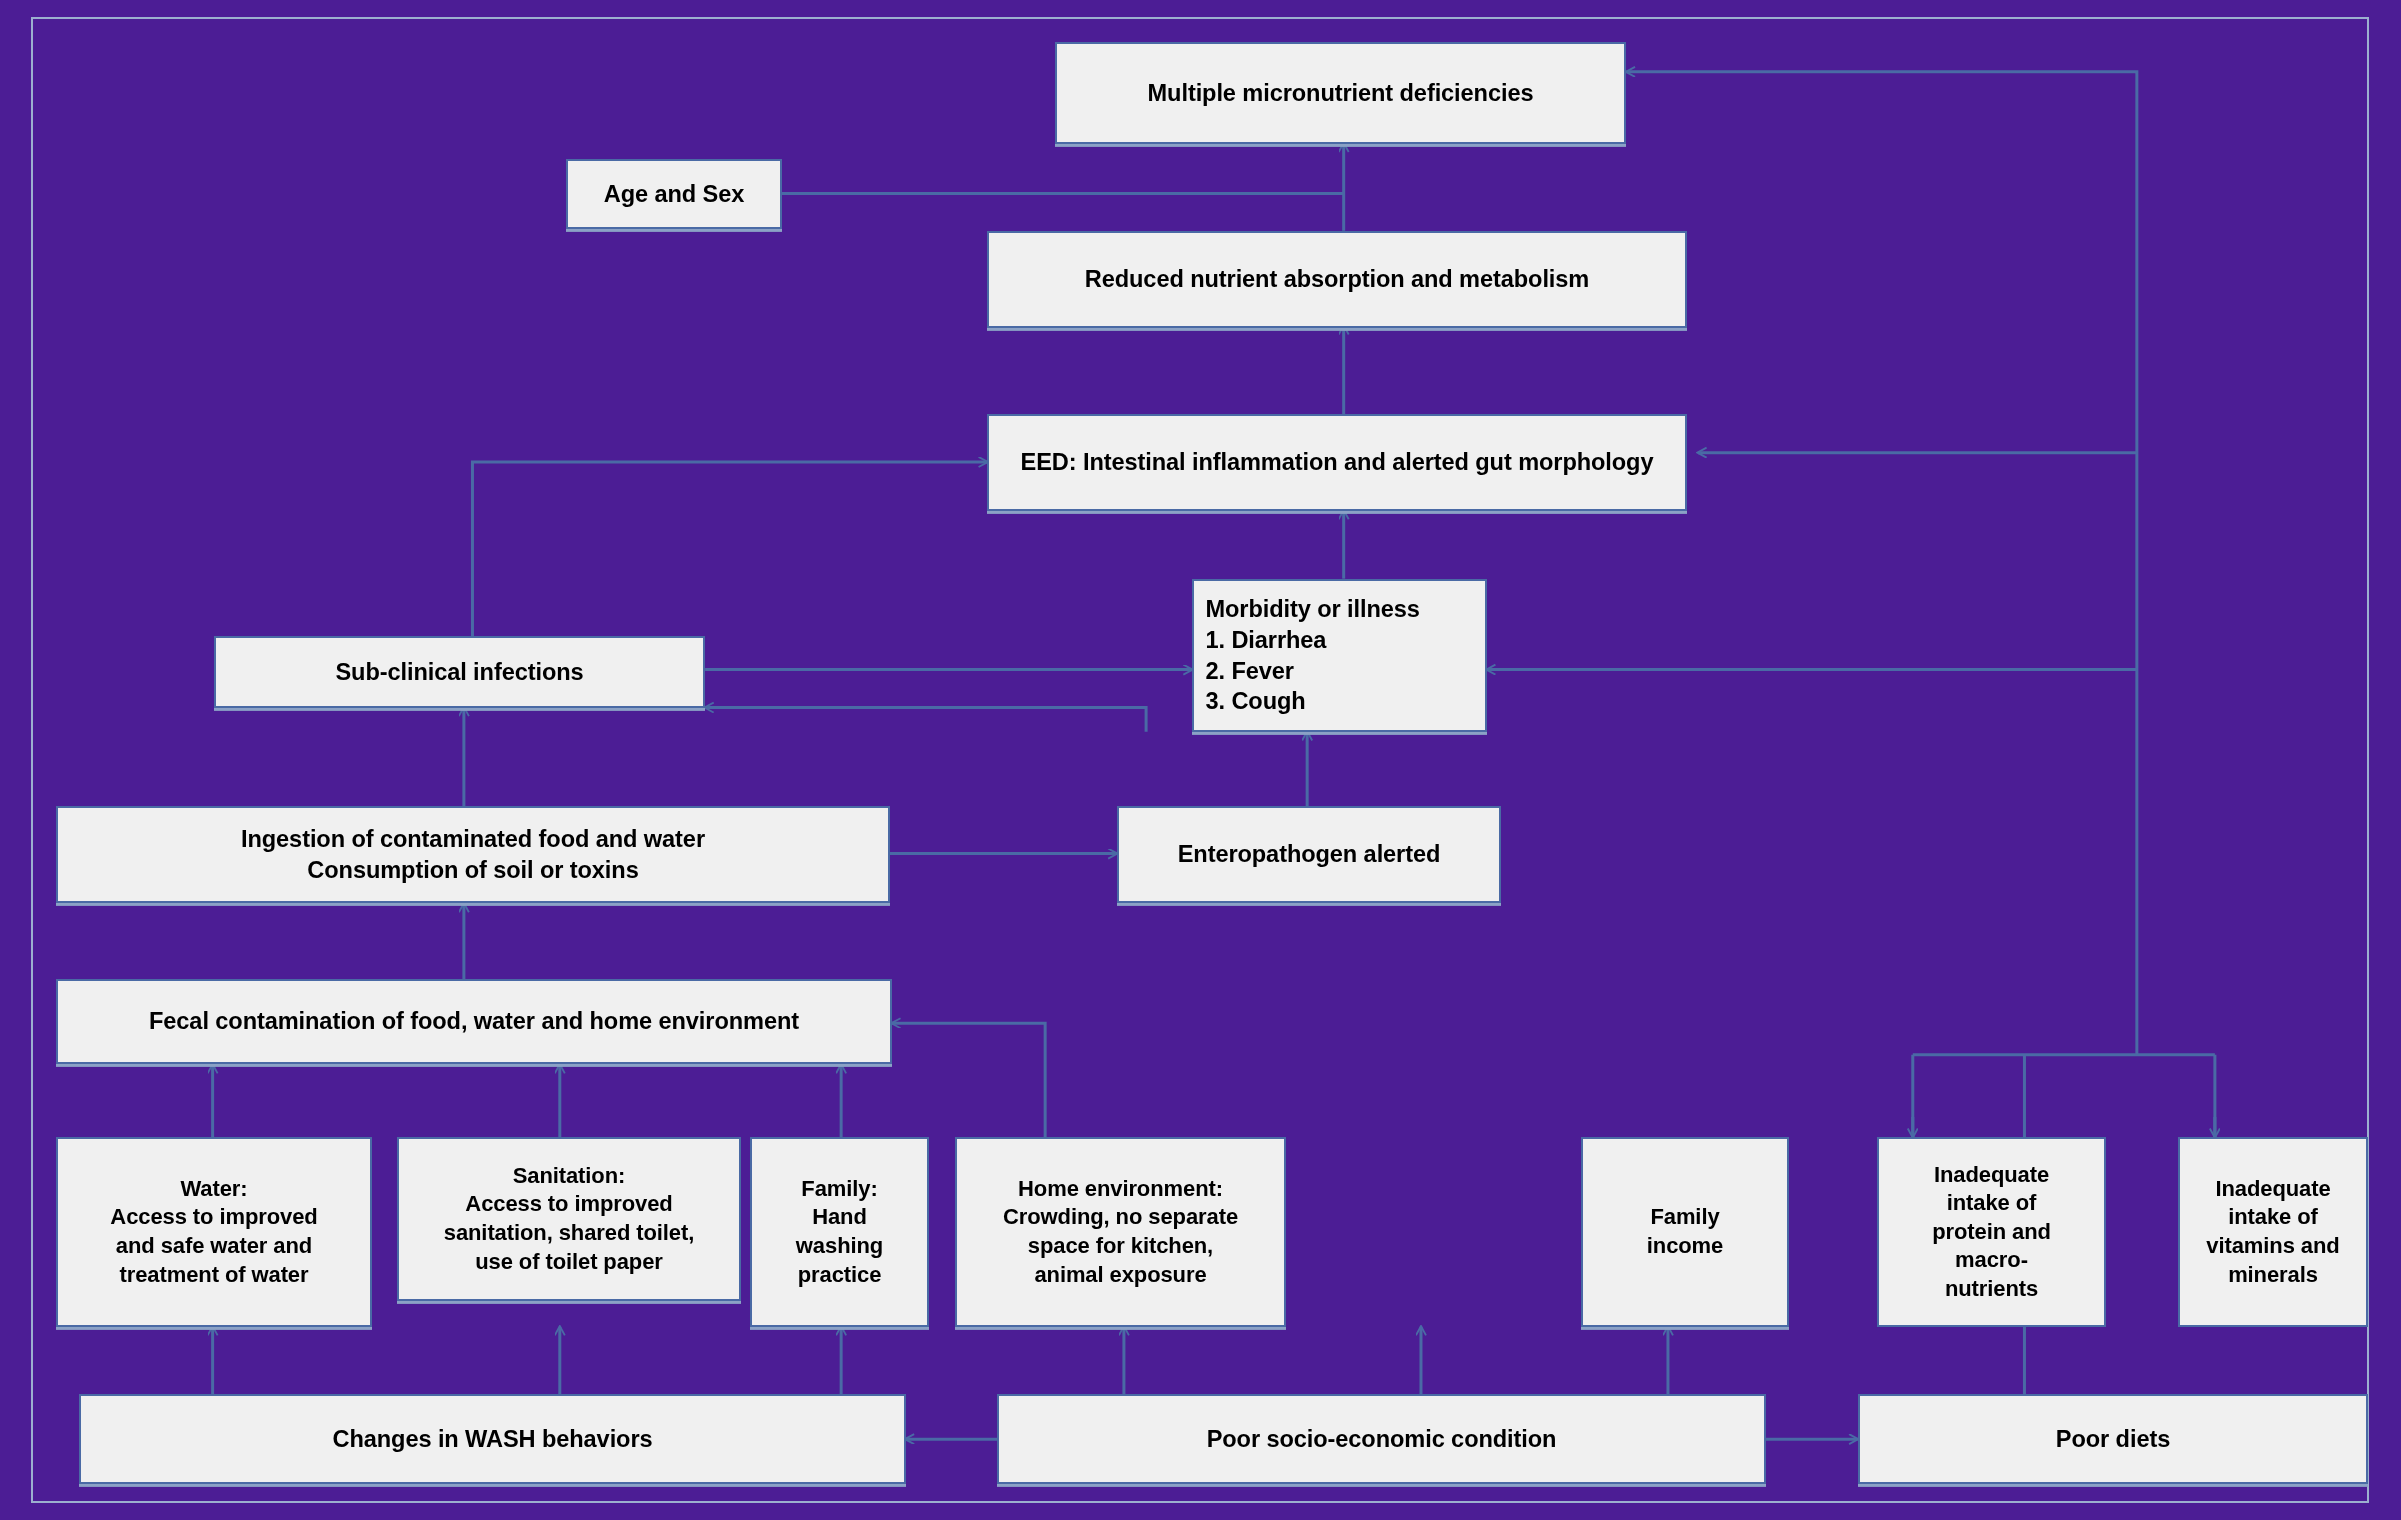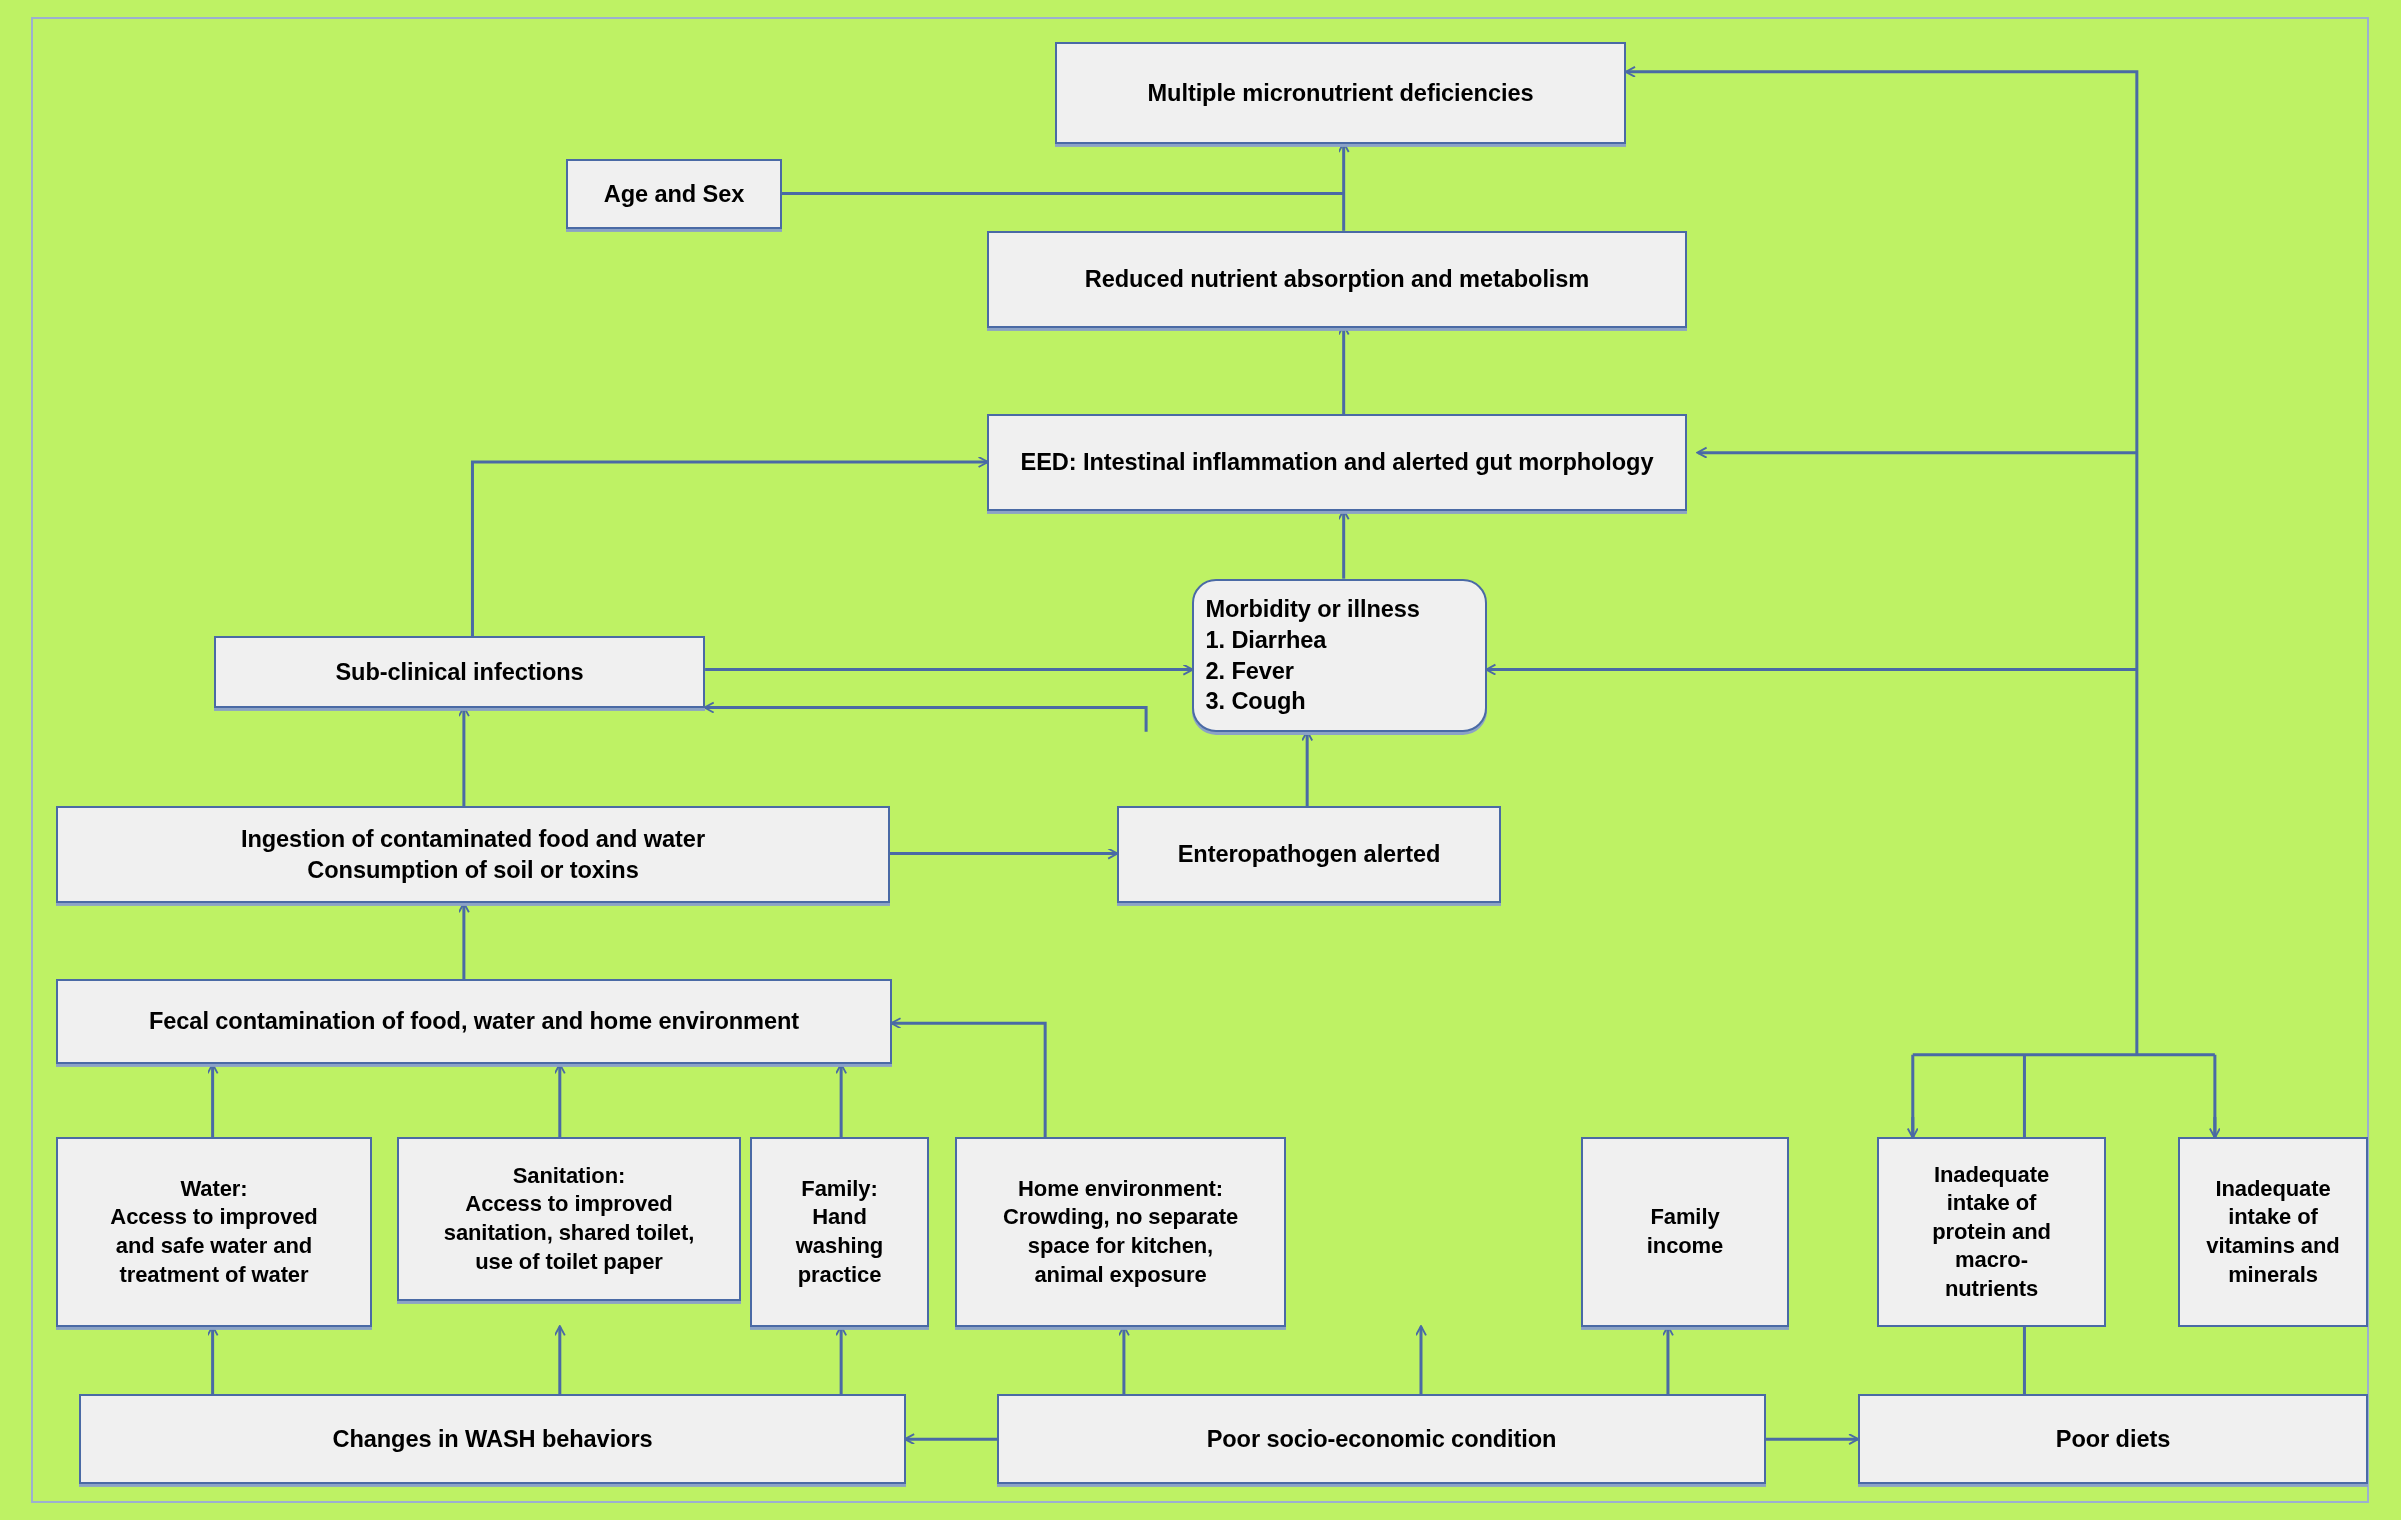--- a/index.html
+++ b/index.html
@@ -4,21 +4,21 @@
 <style>
   html, body {
     margin: 0;
     padding: 0;
     background: #ffffff;
   }
   #canvas {
     position: relative;
     width: 2401px;
     height: 1521px;
-    background: #bef264;
+    background: #4c1d95;
     font-family: "Liberation Sans", sans-serif;
     overflow: hidden;
   }
   #frame {
     position: absolute;
     left: 31px;
     top: 17px;
     width: 2338px;
     height: 1486px;
     border: 2.9px solid #9cb0cf;
@@ -44,21 +44,21 @@
     font-weight: bold;
     line-height: 1.30;
     padding: 2.9px 7.2px;
     font-size: 23.6px;
     letter-spacing: -0.1px;
   }
   .node.boxshadow {
     box-shadow: 0 2.9px 0 0 #8ba2c6;
   }
   .node .txt { width: 100%; }
-  .node.left-align { justify-content: flex-start; text-align: left; border-radius: 24px; }
+  .node.left-align { justify-content: flex-start; text-align: left; }
   .node.left-align .txt { text-align: left; padding-left: 4.3px; }
   .small { font-size: 22px; }
 </style>
 </head>
 <body>
 
 <div id="canvas">
 
   <div id="frame"></div>
 

